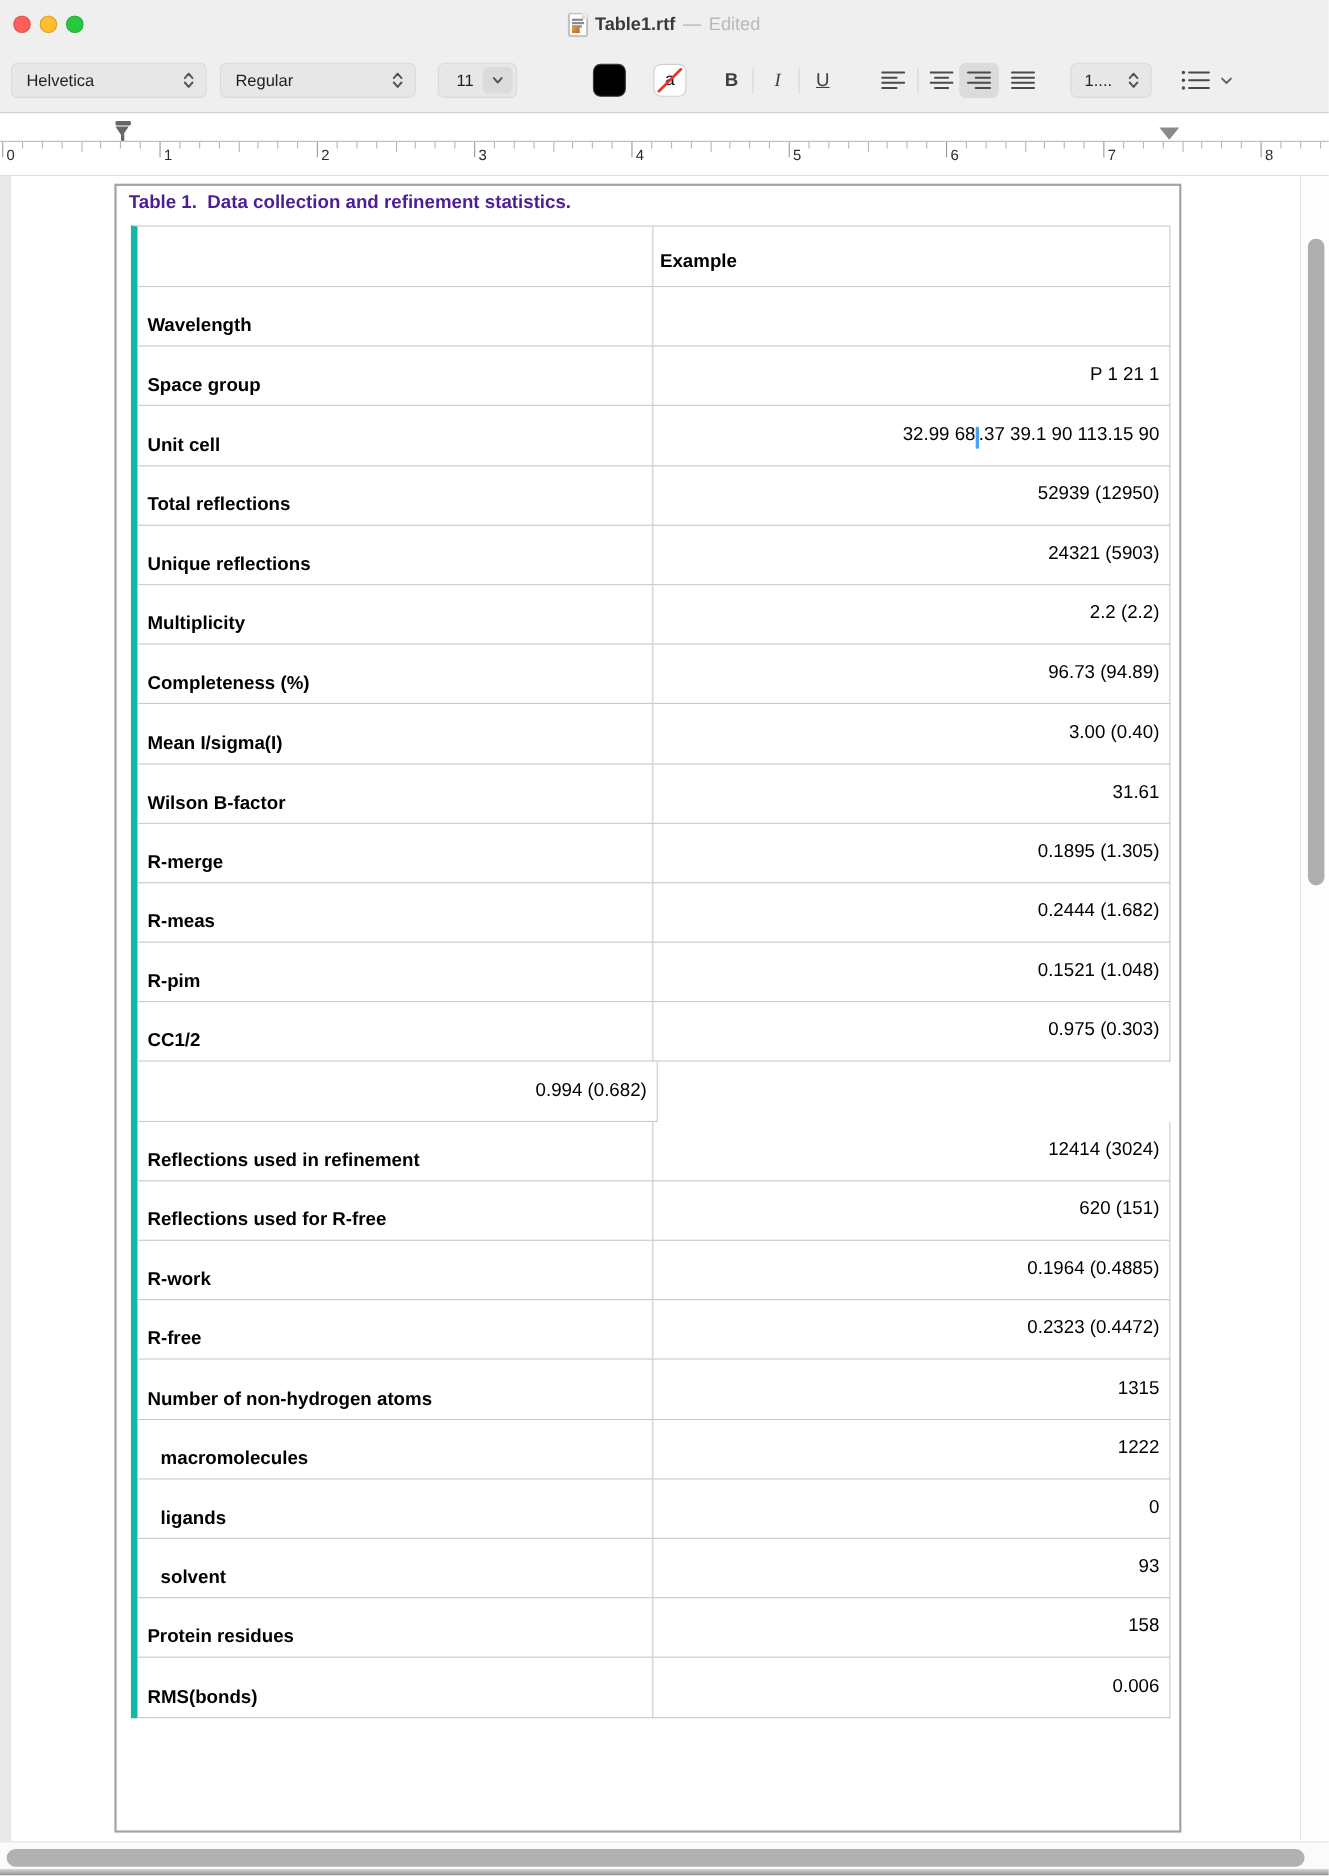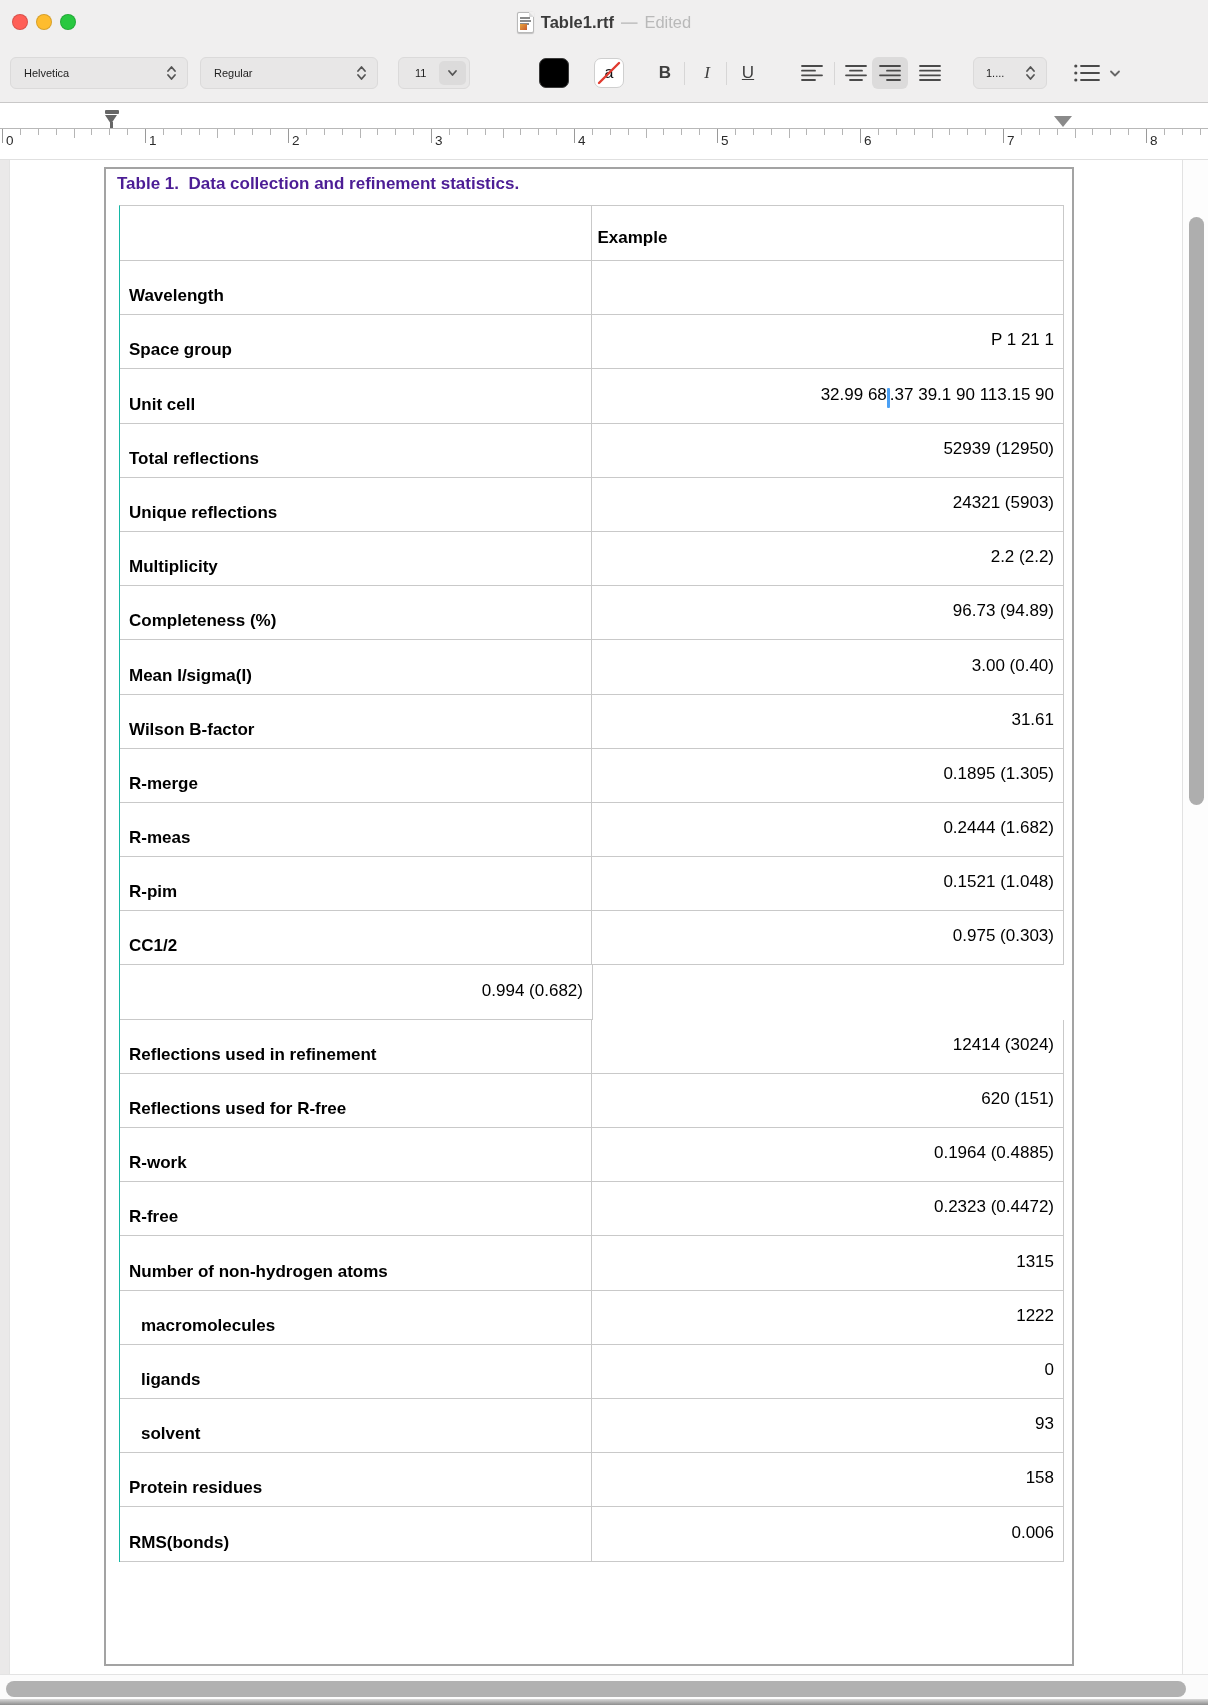--- a/index.html
+++ b/index.html
@@ -18,21 +18,21 @@
   .doc-icon .ln { position:absolute; left:2px; height:1.5px; background:#8a8a8a; }
   .doc-icon .ln1 { top:4px; width:10px; } .doc-icon .ln2 { top:7px; width:11px; } .doc-icon .ln3 { top:10px; width:9px; }
   .doc-icon .art { position:absolute; left:2px; bottom:2px; width:7px; height:6px; background:linear-gradient(135deg,#e8a33d,#c65b2e); }
   .title-main { font-size:16.5px; font-weight:700; color:#3a3a3a; }
   .title-dash { font-size:16.5px; color:#c4c4c4; font-weight:700; }
   .title-status { font-size:16.5px; color:#b9b9b9; }
 
   
   .toolbar { position:absolute; left:0; top:45px; width:1208px; height:58px; background:#f0efef; border-bottom:1px solid #c9c8c8; }
   .ctl { position:absolute; top:12px; height:32px; background:#e8e7e7; border:1px solid #dbdada; border-radius:6px; display:flex; align-items:center; cursor:default; }
-  .ctl-label { font-size:11px; color:#1f1f1f; padding-left:13px; flex:1; }
+  .ctl-label { font-size:15px; color:#1f1f1f; padding-left:13px; flex:1; }
   .updown { margin-right:10px; }
   .fontsel  { left:10px;  width:178px; }
   .stylesel { left:200px; width:178px; }
   .sizesel  { left:398px; width:72px; }
   .sizesel .ctl-label { padding-left:16px; }
   .size-chevron-btn { width:27px; height:24px; background:#dcdbdb; border-radius:5px; margin-right:3px; display:flex; align-items:center; justify-content:center; }
   .swatch { position:absolute; top:13px; width:30px; height:30px; border-radius:7px; }
   .swatch-text { left:539px; background:#000; border:1px solid #3a3a3a; }
   .swatch-highlight { left:594px; background:#fff; border:1px solid #cfcfcf; display:flex; align-items:center; justify-content:center; }
   .swatch-highlight .a-glyph { font-size:16px; color:#111; position:relative; z-index:1; }
@@ -61,21 +61,21 @@
   .right-indent-marker { position:absolute; left:1054px; top:13px; width:0; height:0; border-left:9px solid transparent; border-right:9px solid transparent; border-top:11px solid #8a8a8a; }
 
   
   .docarea { position:absolute; left:0; top:160px; width:1208px; height:1514px; background:#fff; }
   .left-gutter { position:absolute; left:0; top:0; width:10px; height:100%; background:#eae9e9; border-right:1px solid #e3e3e3; }
   .page-right-edge { position:absolute; left:1182px; top:0; width:1px; height:100%; background:#e2e2e2; }
 
   
   .outer-box { position:absolute; left:104px; top:7px; width:970px; height:1499px; border:2px solid #a3a3a3; background:#fff; }
   .table-title { position:absolute; left:11px; top:5px; font-size:17px; font-weight:700; color:#4c1d95; white-space:pre; }
-  .stats-table { position:absolute; left:13px; top:36px; width:945px; border-top:1px solid #c9c9c9; border-left:1px solid #14b8a6; }
+  .stats-table { position:absolute; left:13px; top:36px; width:945px; border-top:1px solid #c9c9c9; border-left:6px solid #14b8a6; }
   .trow { display:flex; width:100%; }
   .trow.header { height:55px; }
   .trow.data { height:54.2px; }
   .tcell { border-right:1px solid #c9c9c9; border-bottom:1px solid #c9c9c9; display:flex; align-items:flex-end; overflow:hidden; }
   .tcell.lbl { width:472px; padding:0 6px 8px 9px; font-weight:700; font-size:17px; color:#000; }
   .tcell.lbl.indent { padding-left:21px; }
   .tcell.val { width:473px; justify-content:flex-end; padding:0 9px 18px 6px; font-size:17px; color:#000; white-space:pre; }
   .trow.header .tcell.val { justify-content:flex-start; font-weight:700; padding-bottom:12px; }
   .caret { display:inline-block; width:2.5px; height:20px; margin:0 0 -3px 0.5px; border-radius:1px; }
 

